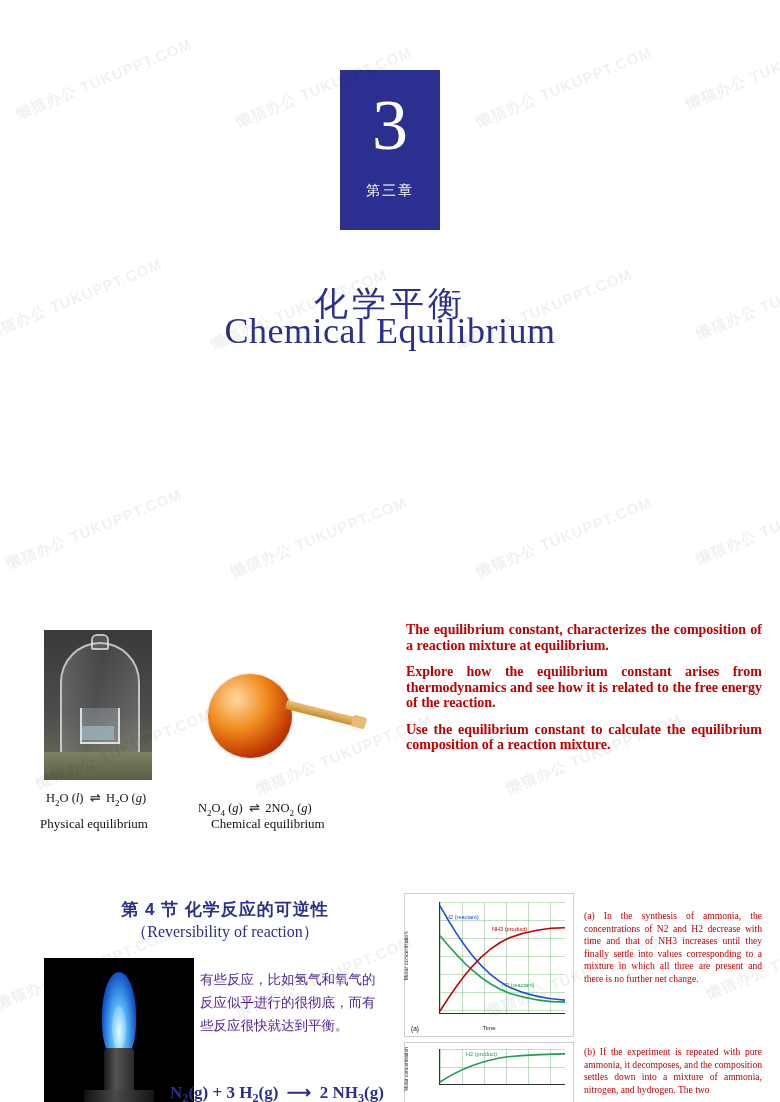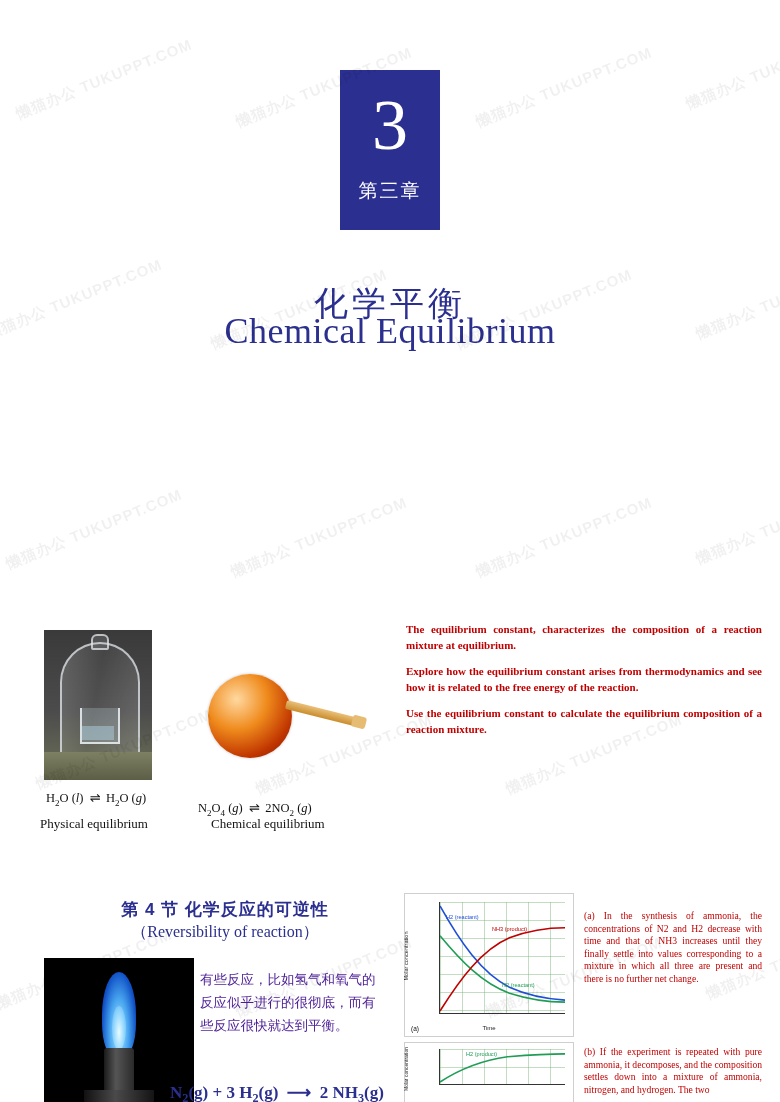--- a/index.html
+++ b/index.html
@@ -42,22 +42,22 @@
     text-align: center;
     z-index: 10;
   }
   .chapter-num {
     font-family: "Liberation Serif", serif;
     font-size: 72px;
     line-height: 110px;
     font-weight: normal;
   }
   .chapter-label {
-    font-family: Liberation Sans, sans-serif;
-    font-size: 19px;
+    font-family: Liberation Serif, serif;
+    font-size: 14px;
     letter-spacing: 2px;
     line-height: 22px;
   }
 
   
   .title-cn {
     position: absolute;
     left: 0; right: 0;
     top: 248px;
     text-align: center;
@@ -179,21 +179,21 @@
   .eqarrow { font-size: 13px; letter-spacing: -1px; }
 
   
   .notes {
     position: absolute;
     left: 406px;
     top: 622px;
     width: 356px;
     color: #c00000;
     font-family: "Liberation Serif", serif;
-    font-size: 11px;
+    font-size: 14px;
     font-weight: bold;
     line-height: 15.5px;
     text-align: justify;
   }
   .notes p { margin: 0 0 11px 0; }
 
   
   .sec-heading {
     position: absolute;
     left: 60px;

